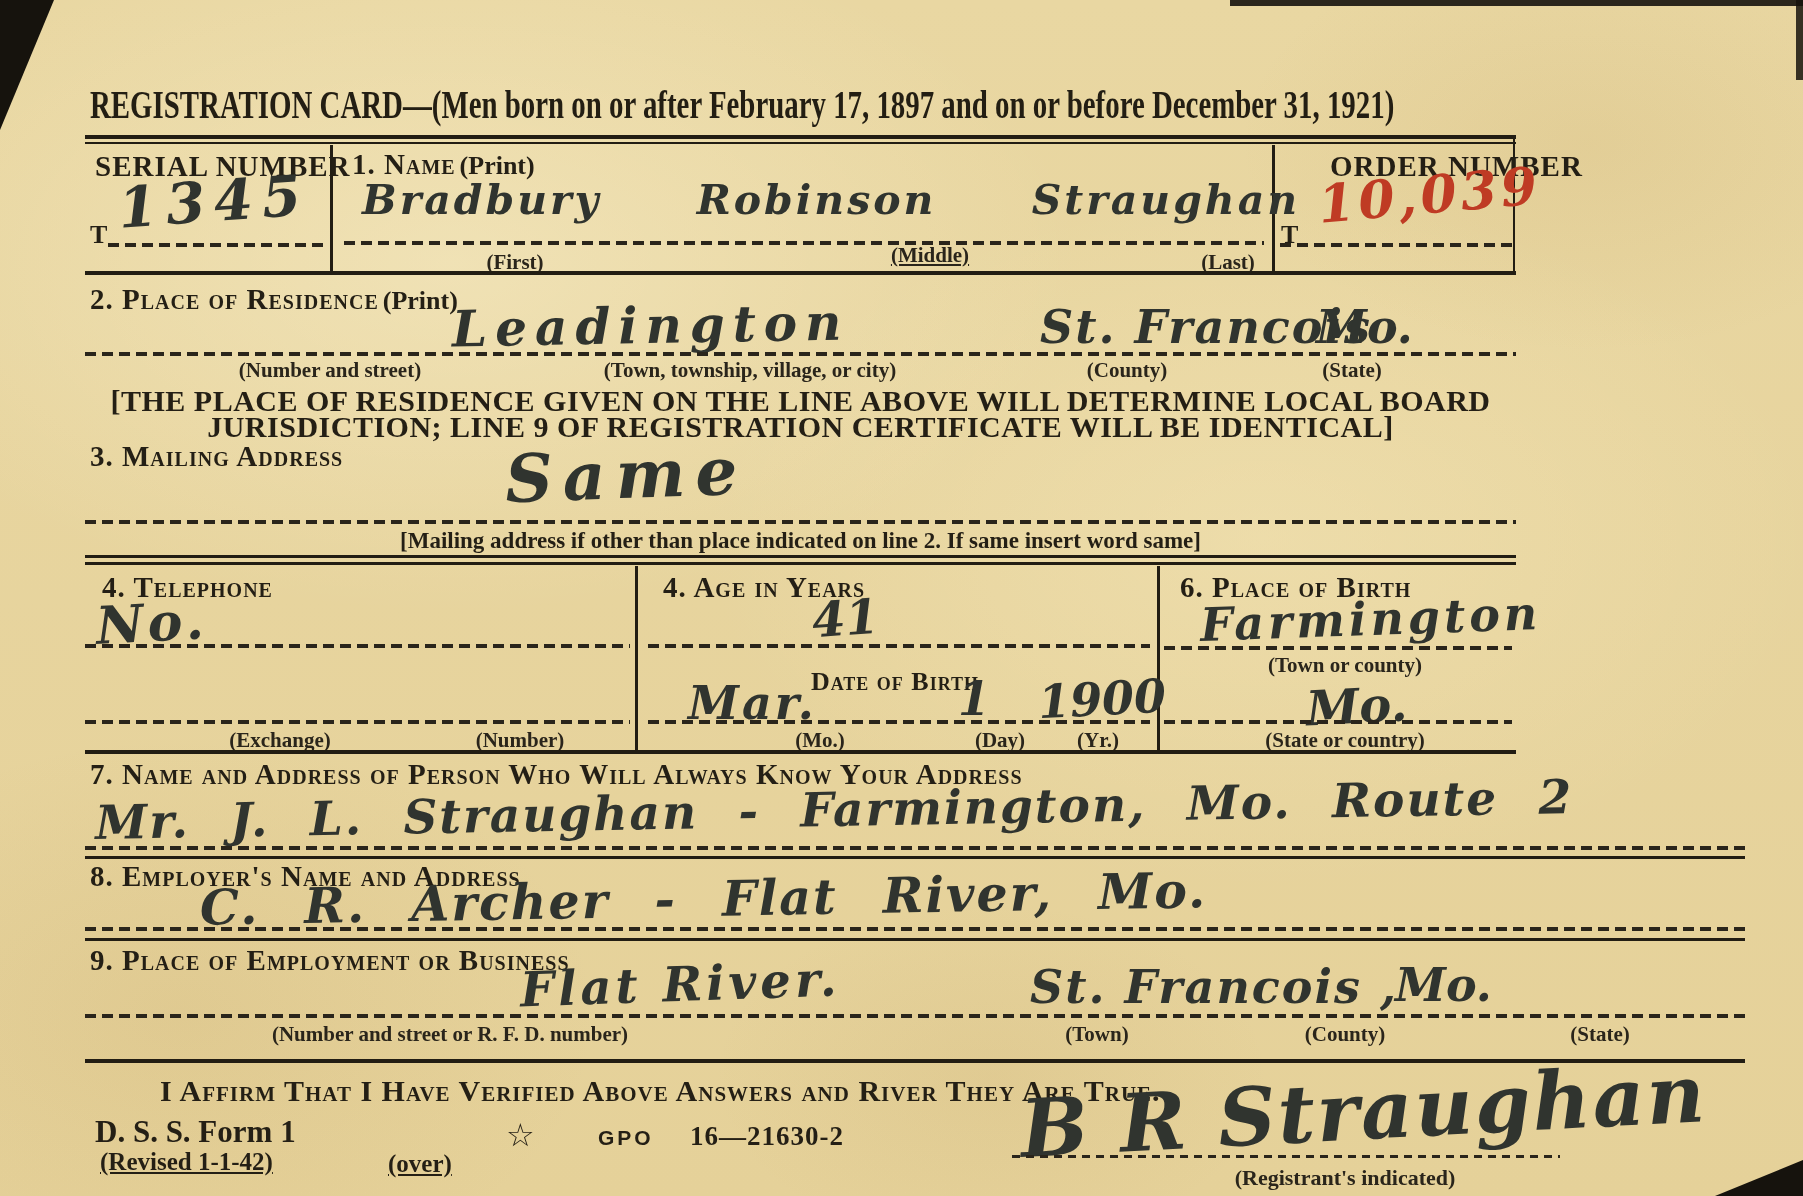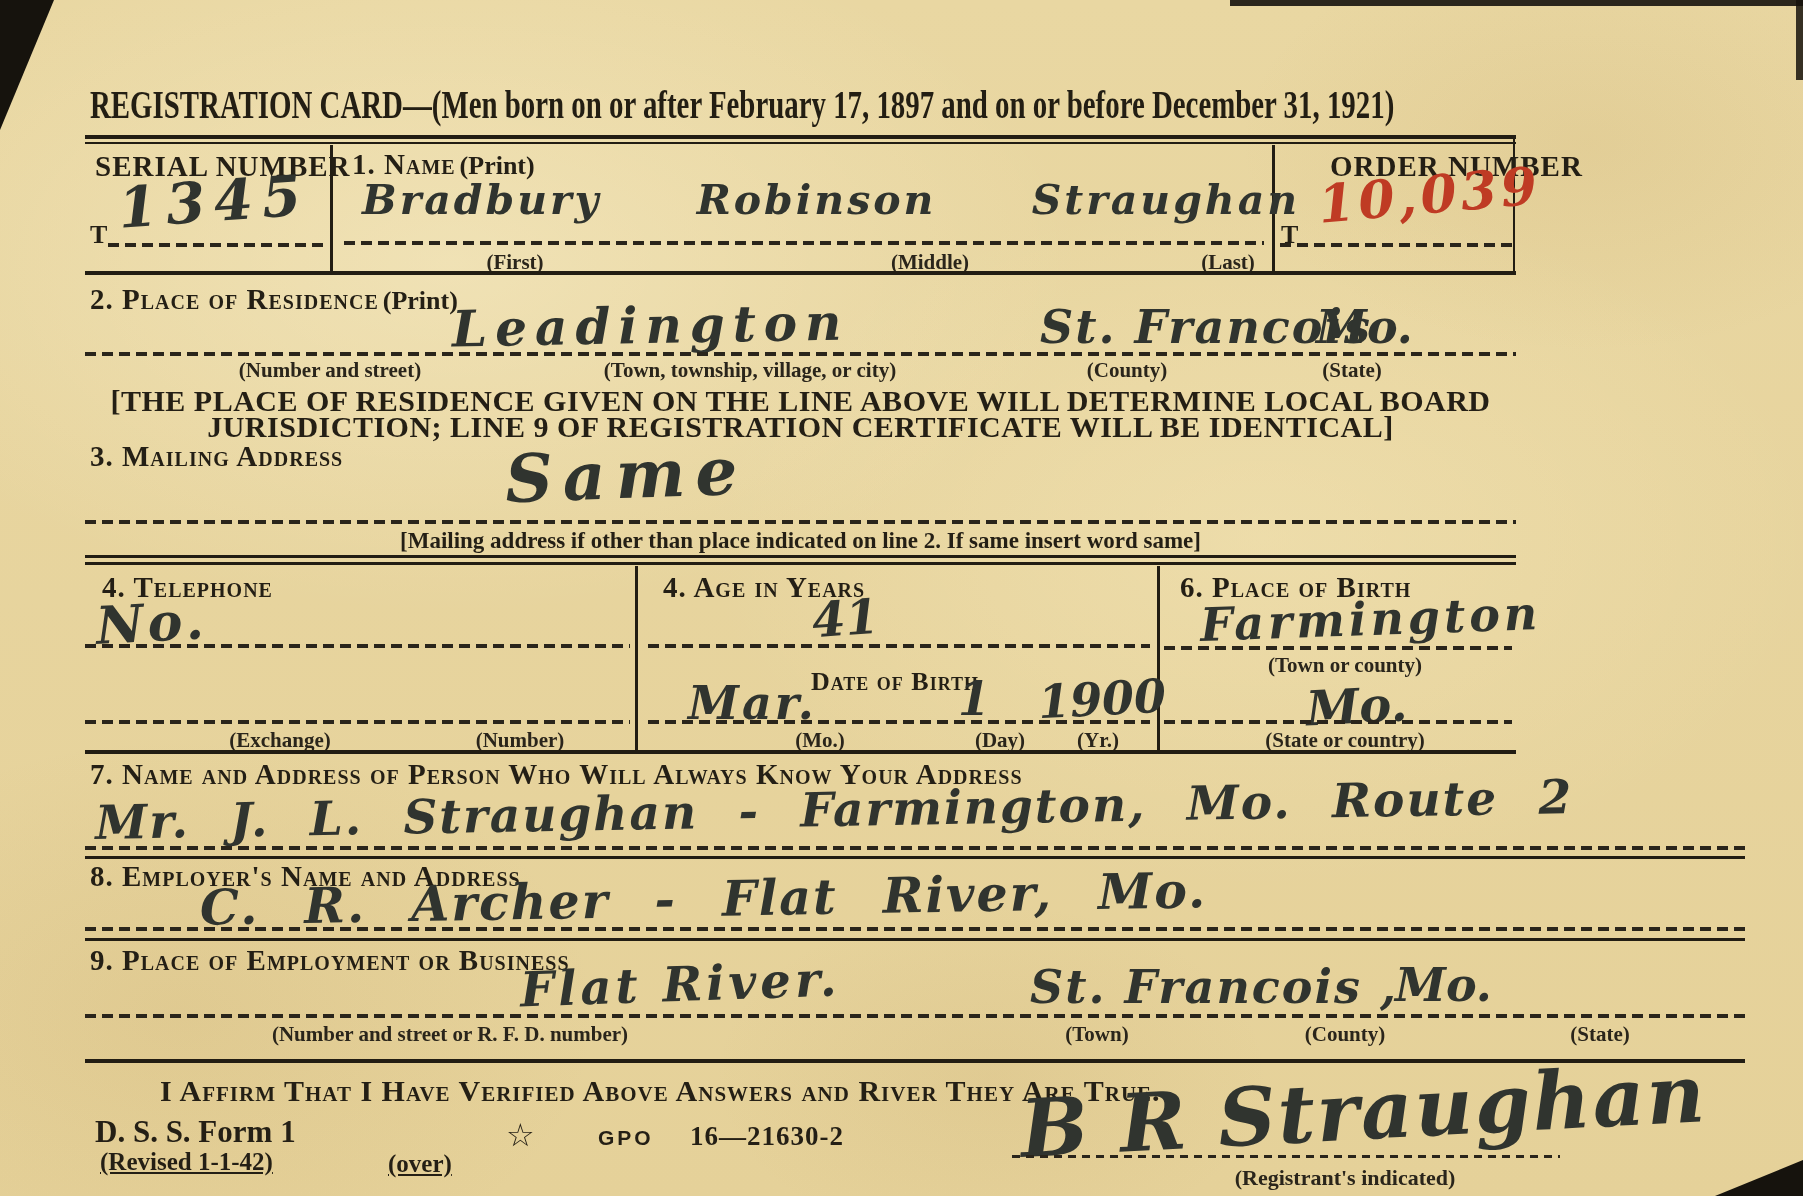--- a/index.html
+++ b/index.html
@@ -62,21 +62,21 @@
   <div class="abs hand" style="left:118px;top:168px;font-size:56px;letter-spacing:9px;transform:rotate(-4deg);">1345</div>
   <div class="abs dash" style="left:108px;top:243px;width:216px;"></div>
 
   <div class="abs" style="left:352px;top:148px;">
     <span class="lbl">1. Name</span>
     <span class="lblplain">(Print)</span>
   </div>
   <div class="abs hand" style="left:362px;top:176px;font-size:41px;letter-spacing:3px;word-spacing:78px;">Bradbury Robinson Straughan</div>
   <div class="abs dash" style="left:344px;top:241px;width:920px;"></div>
   <div class="abs sub" style="left:515px;top:250px;">(First)</div>
-  <div class="abs sub" style="left:930px;top:250px;text-decoration:underline;">(Middle)</div>
+  <div class="abs sub" style="left:930px;top:243px;text-decoration:underline;">(Middle)</div>
   <div class="abs sub" style="left:1228px;top:250px;">(Last)</div>
 
   <div class="abs hdr" style="left:1330px;top:150px;">ORDER NUMBER</div>
   <div class="abs tpfx" style="left:1281px;top:220px;">T</div>
   <div class="abs hand red" style="left:1318px;top:164px;font-size:52px;letter-spacing:4px;transform:rotate(-5deg);">10,039</div>
   <div class="abs dash" style="left:1280px;top:243px;width:232px;"></div>
 
   <div class="abs rule" style="left:85px;top:271px;width:1431px;height:4px;"></div>
 
   <div class="abs" style="left:90px;top:283px;">

